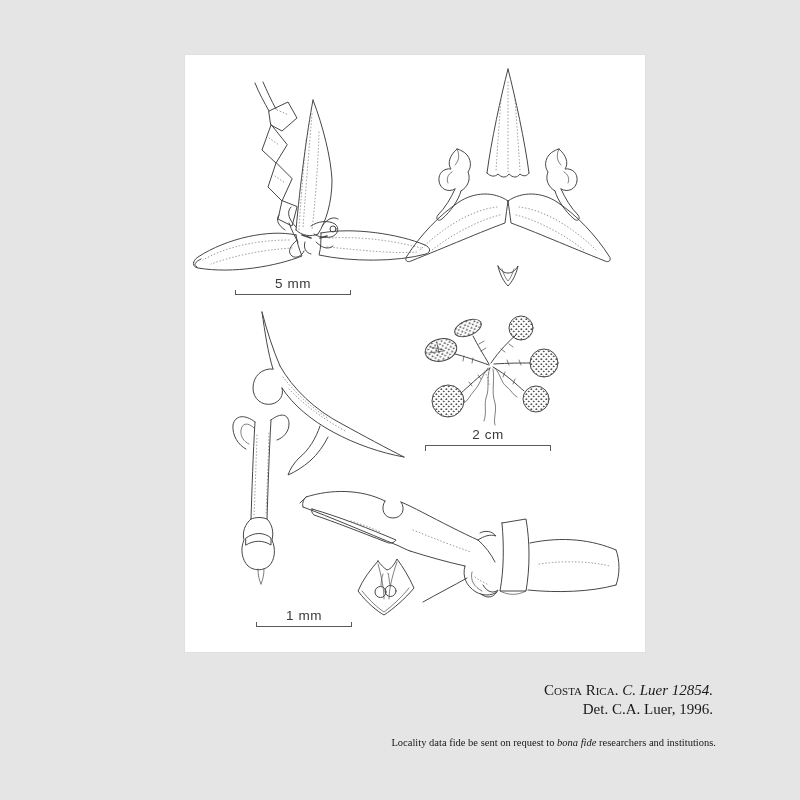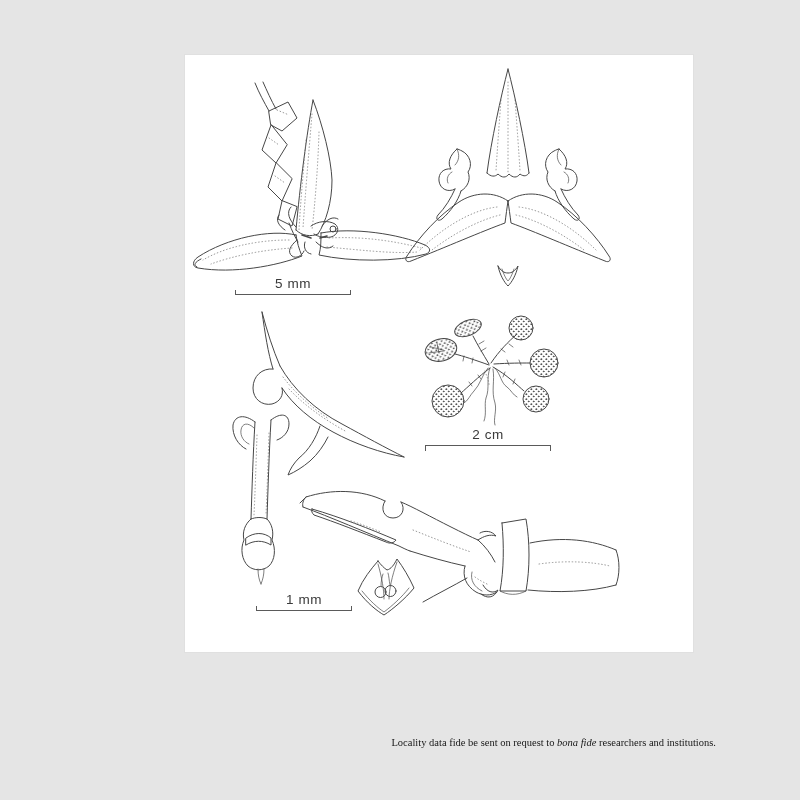--- a/index.html
+++ b/index.html
@@ -3,21 +3,21 @@
 <meta charset="utf-8">
 <style>
   html,body { margin:0; padding:0; }
   body {
     width:800px; height:800px; position:relative;
     background:#e5e5e5; overflow:hidden;
     font-family:"Liberation Serif", serif;
   }
   .canvas { position:absolute; inset:0; }
   .page {
-    position:absolute; left:185px; top:55px; width:508px; height:597px;
+    position:absolute; left:185px; top:55px; width:460px; height:597px;
     background:#ffffff; overflow:hidden;
     box-shadow:0 0 0 1px rgba(0,0,0,0.02);
   }
   svg.fig { position:absolute; overflow:visible; }
   svg.fig path, svg.fig circle, svg.fig ellipse {
     fill:none; stroke:#474747; stroke-width:1;
     stroke-linecap:round; stroke-linejoin:round;
   }
   svg.fig .dot { stroke-dasharray:0.7 2.6; stroke-width:0.75; stroke:#777; }
   svg.fig .thin { stroke-width:0.7; }
@@ -236,27 +236,34 @@
     </svg>
 
     <div class="scalebar ticks-up" style="left:50px;top:221px;width:116px">
       <span class="lbl">5 mm</span>
       <div class="line"></div>
     </div>
     <div class="scalebar ticks-down" style="left:240px;top:372px;width:126px">
       <span class="lbl">2 cm</span>
       <div class="line"></div>
     </div>
-    <div class="scalebar ticks-up" style="left:71px;top:537px;width:96px">
+    <div class="scalebar ticks-up" style="left:71px;top:553px;width:96px">
       <span class="lbl">1 mm</span>
       <div class="line"></div>
     </div>
 
   </div>
 
+  <div class="caption">
+    <div>
+      <span class="sc">Costa Rica.</span>
+      <span class="it">C. Luer 12854.</span>
+    </div>
+    <div>Det. C.A. Luer, 1996.</div>
+  </div>
 
   <div class="footnote">
     <span>Locality data fide be sent on request to</span>
     <span class="it">bona fide</span>
     <span>researchers and institutions.</span>
   </div>
 
 </div>
 
 </body></html>

